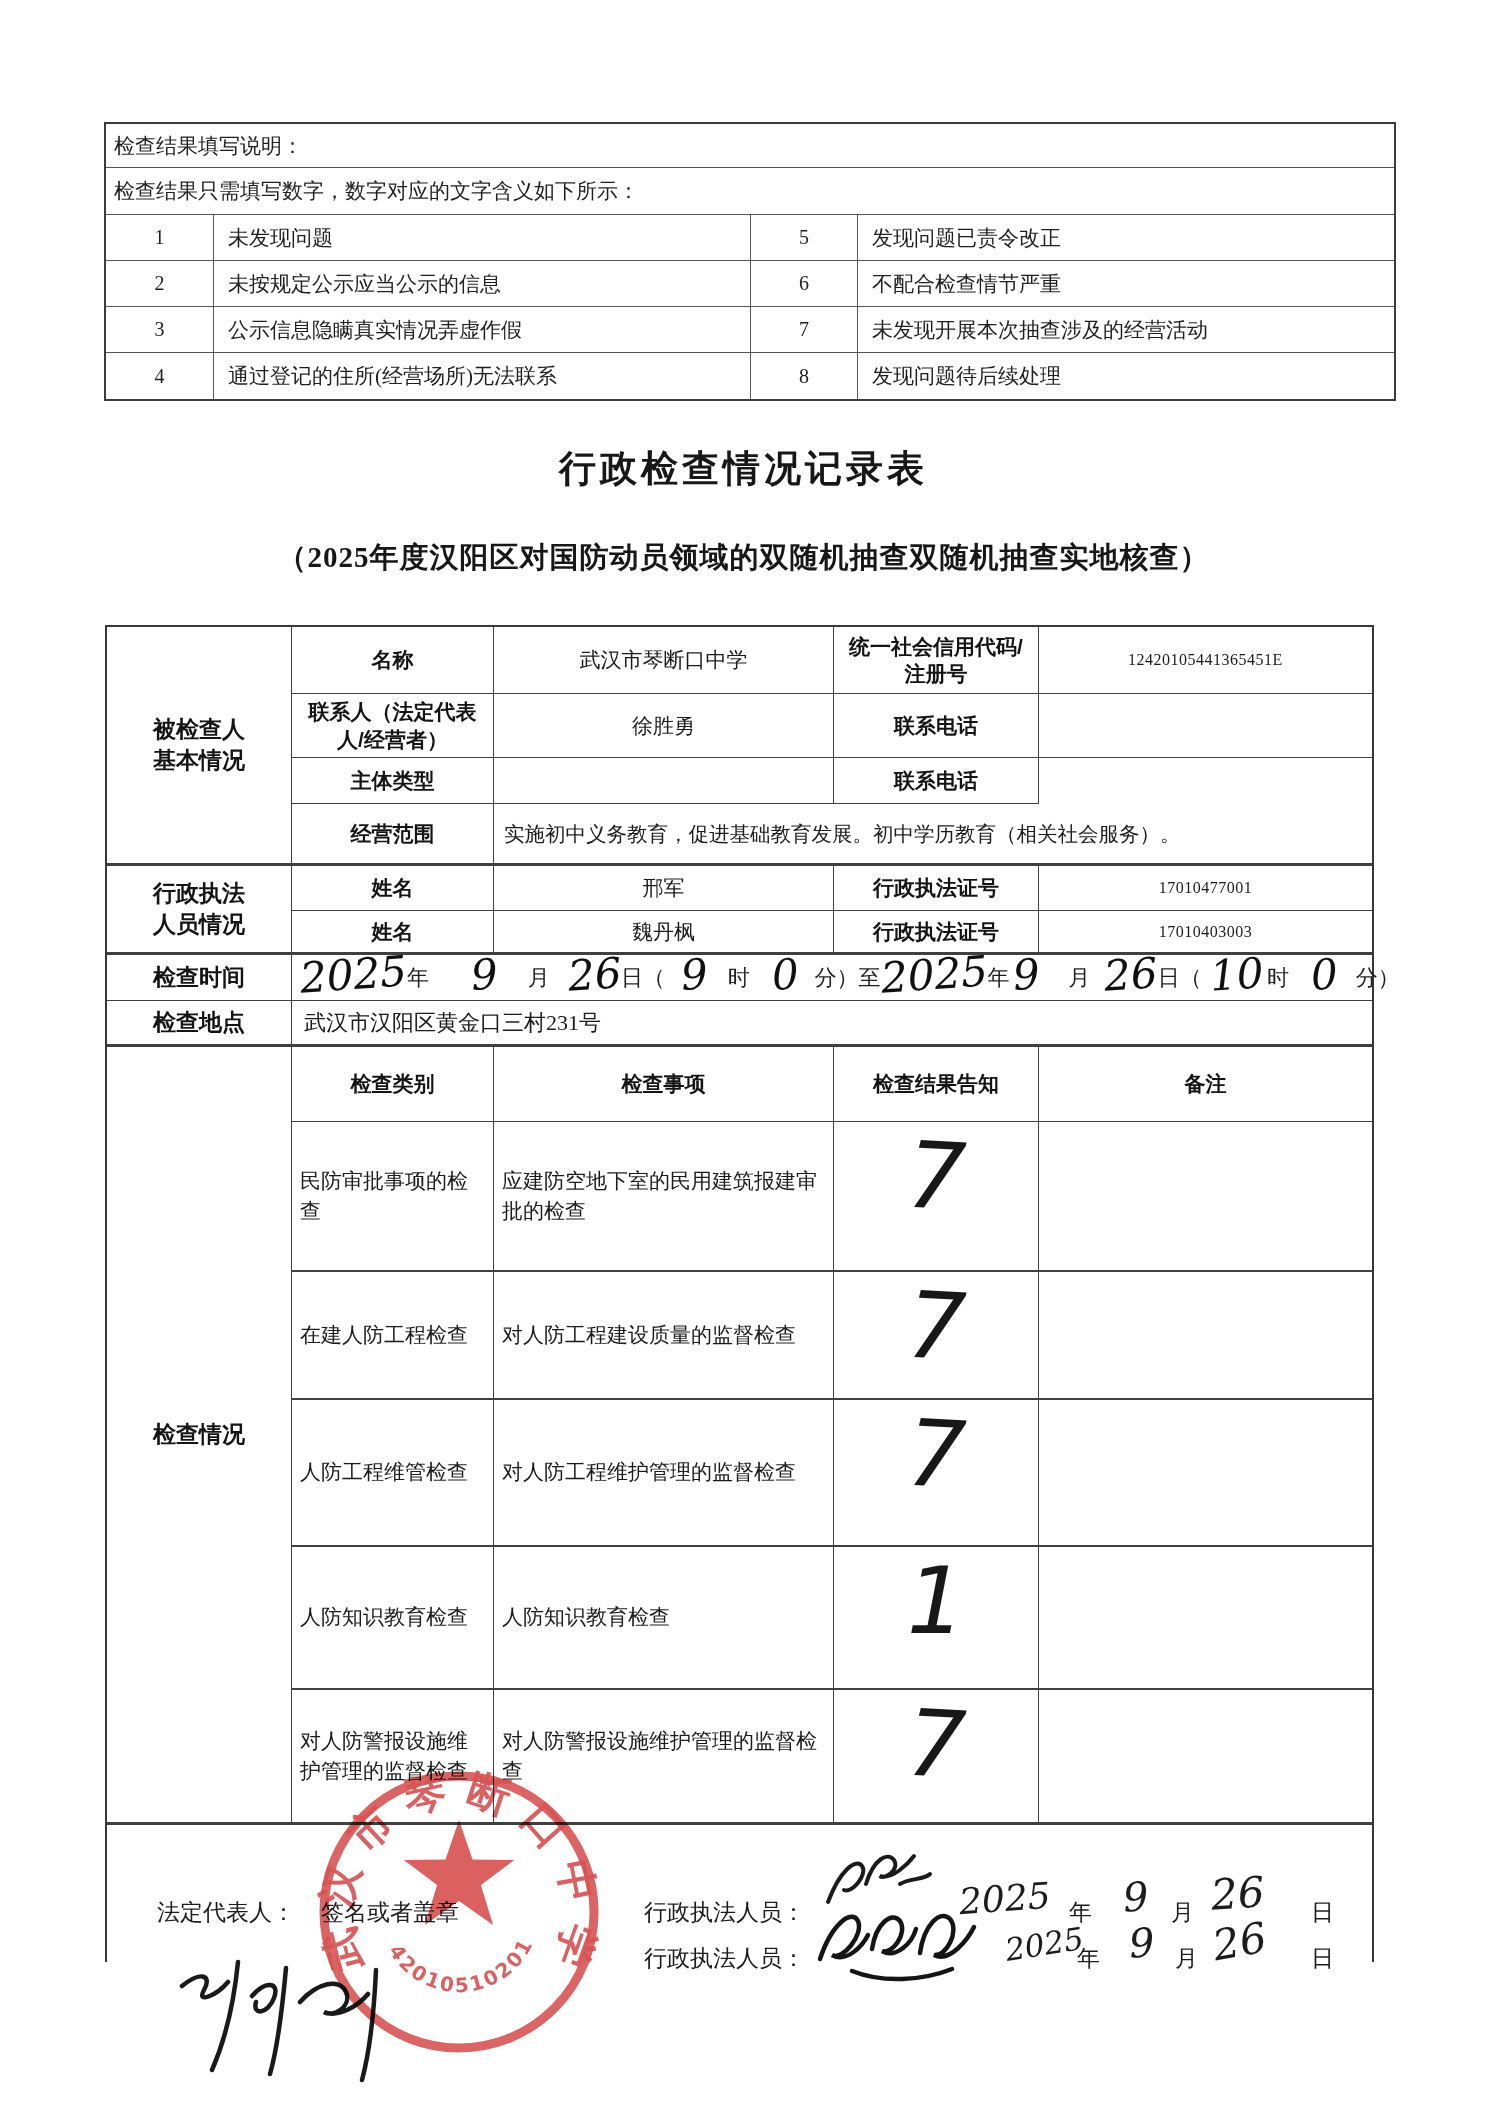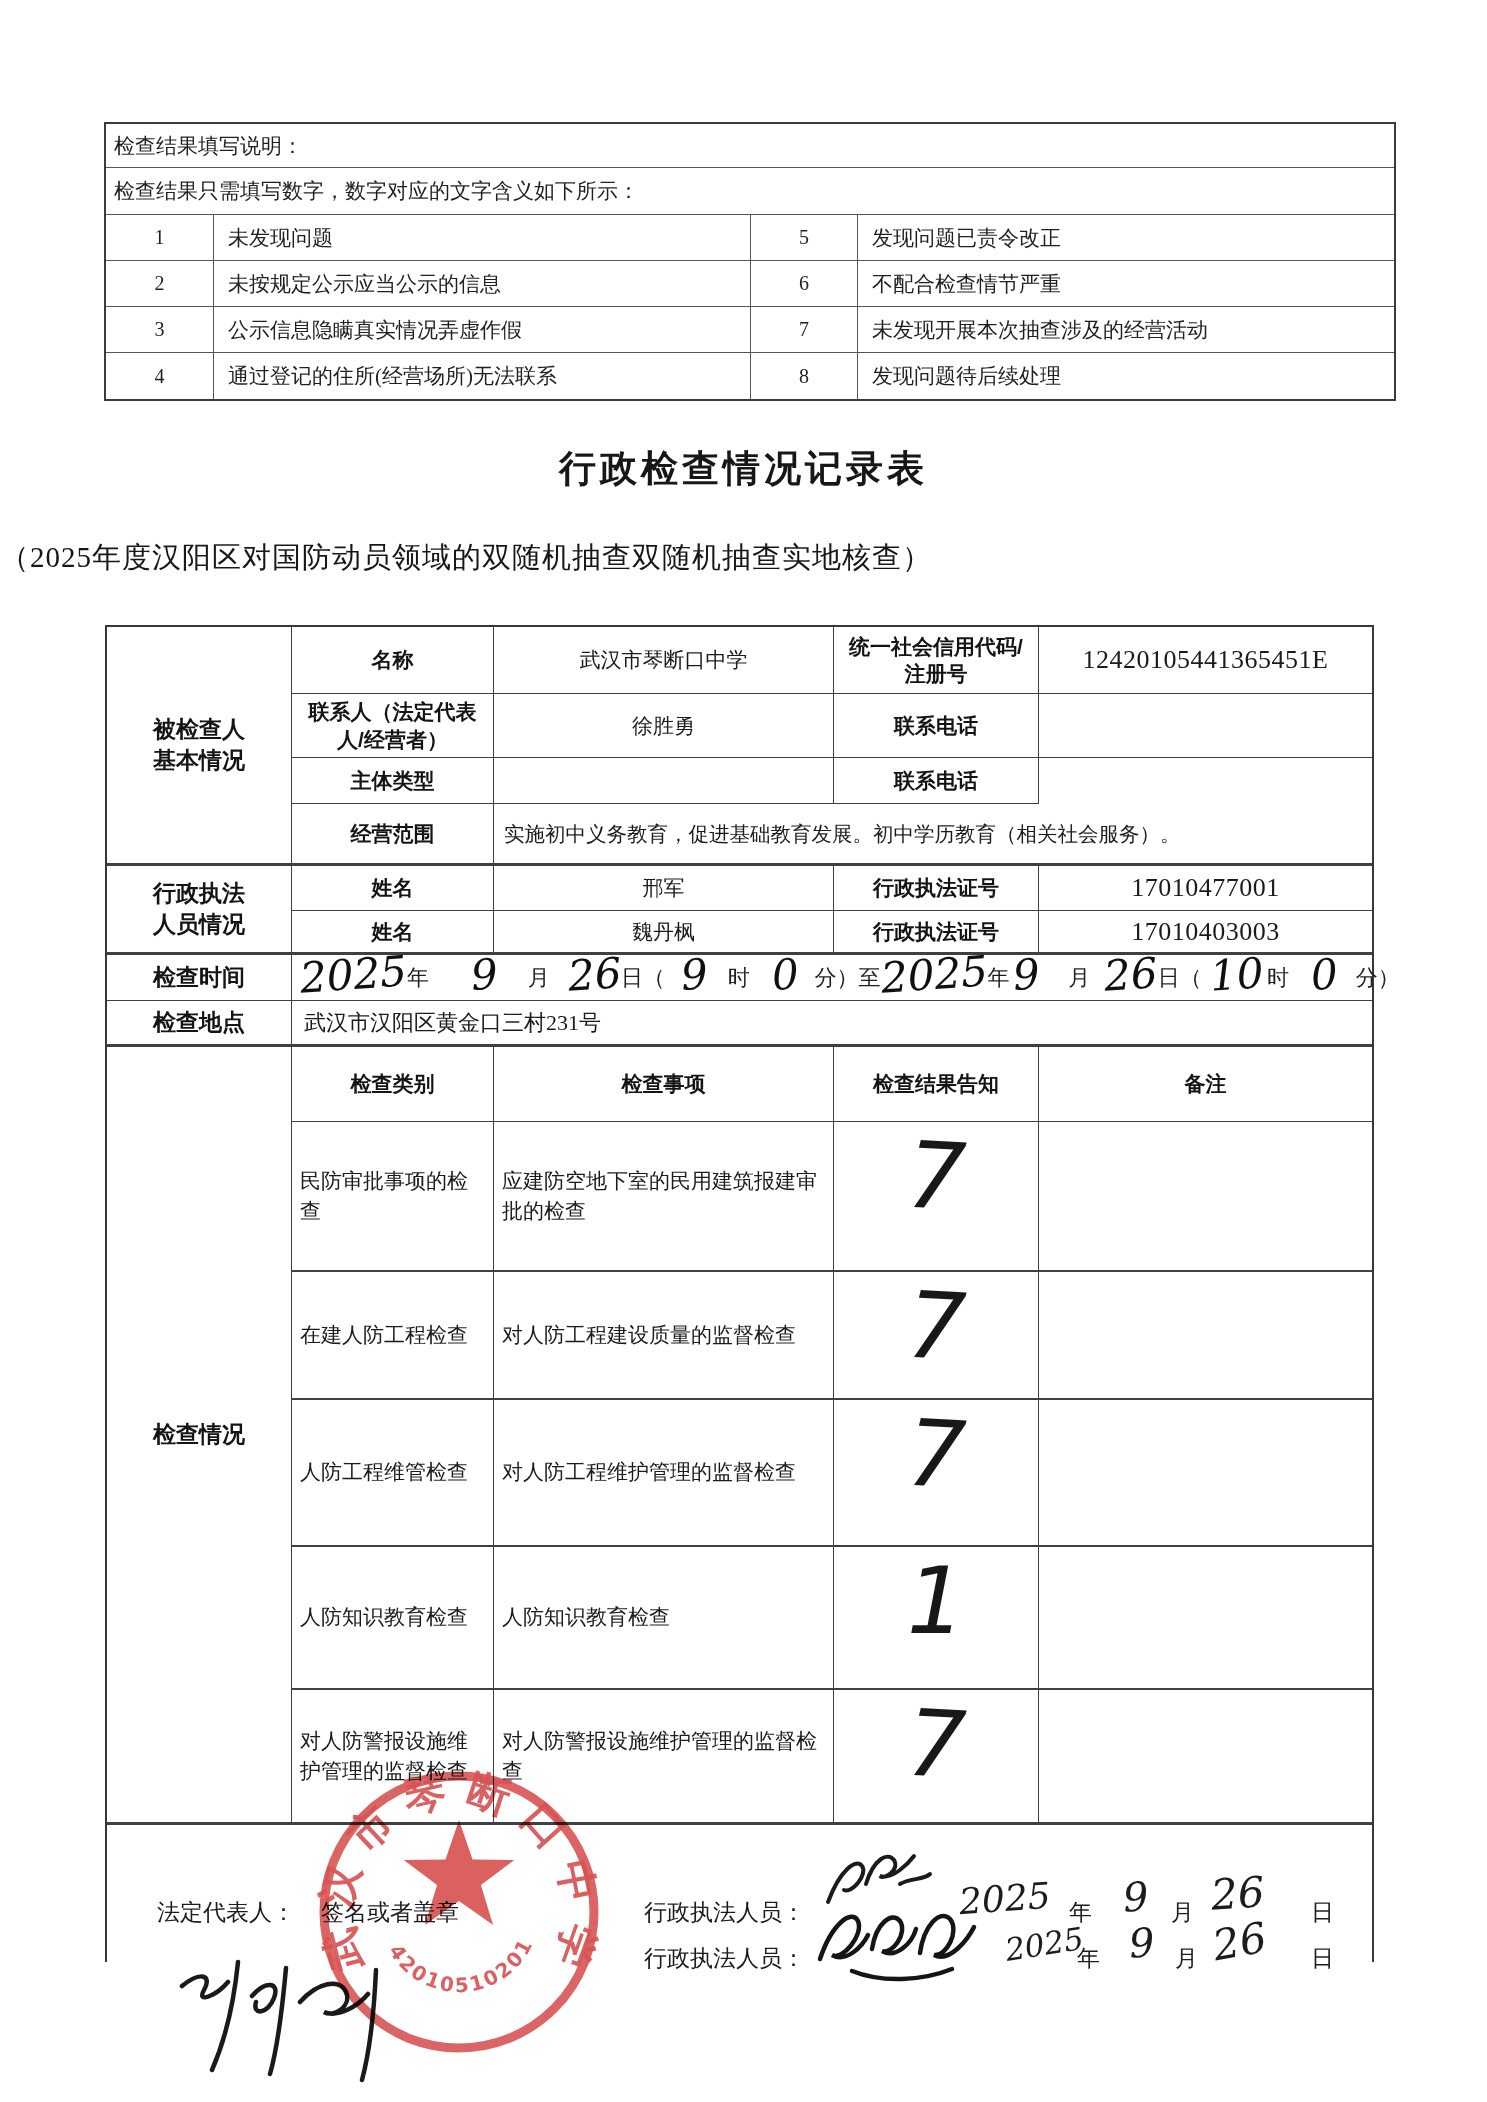--- a/index.html
+++ b/index.html
@@ -15,41 +15,41 @@
       border-bottom:1.3px solid #565656;border-right:1.3px solid #565656;box-sizing:border-box;}
   .lg.no-r{border-right:none;}
   .lg.no-b{border-bottom:none;}
   .lg.num{justify-content:center;font-size:20px;}
   .lg.txt{padding-left:14px;}
   .lg.full{grid-column:1/5;padding-left:8px;}
 
   
   .doc-title{position:absolute;left:0;top:444px;width:100%;text-align:center;
              font-size:37px;font-weight:700;letter-spacing:4px;color:#171717;}
-  .doc-subtitle{position:absolute;left:0;top:538px;width:100%;
-             font-size:29px;font-weight:400;letter-spacing:1px;color:#171717;}
+  .doc-subtitle{position:absolute;left:0;top:538px;width:100%;text-align:center;
+             font-size:29px;font-weight:700;letter-spacing:1px;color:#171717;}
 
   
   .main{position:absolute;left:105px;top:625px;width:1265px;box-sizing:content-box;
         display:grid;
         grid-template-columns:185px 202px 340px 205px 333px;
         grid-template-rows:67px 64px 46px 62px 45px 44px 46px 46px 75px 150px 128px 147px 143px 135px 137px;
         border:2.5px solid #383838;border-bottom:none;background:transparent;}
   .c{display:flex;align-items:center;justify-content:center;box-sizing:border-box;
      border-right:1.5px solid #404040;border-bottom:1.5px solid #404040;}
   .last{border-right:none;}
   .hb{border-bottom-width:3px;}
   .mb{border-bottom-width:2px;}
   .leftal{justify-content:flex-start;}
   .lbl{font-family:"Liberation Sans","DejaVu Sans",sans-serif;font-weight:700;
        font-size:21px;text-align:center;line-height:1.3;color:#141414;}
   .grp{font-size:23px;}
   .grp-inner{display:inline-block;width:98px;text-align:center;line-height:1.35;}
   .val{font-size:21px;color:#1b1b1b;}
-  .num-val{font-size:26px;letter-spacing:.5px;}
+  .num-val{font-size:16px;letter-spacing:.5px;}
   .scope{padding:0 10px;font-size:20.5px;}
   .place{padding-left:12px;font-size:22px;}
   .itemtxt{padding:0 8px;text-align:left;line-height:1.45;font-size:21px;}
   .cattxt{padding:0 8px;text-align:left;line-height:1.45;font-size:21px;}
 
   
   .hw{font-family:"DejaVu Serif",serif;font-style:italic;color:#101010;line-height:1;
       display:inline-block;transform:rotate(-4deg);}
   .t-row{padding-left:8px;}
   .t-lbl{font-size:22px;white-space:pre;}

